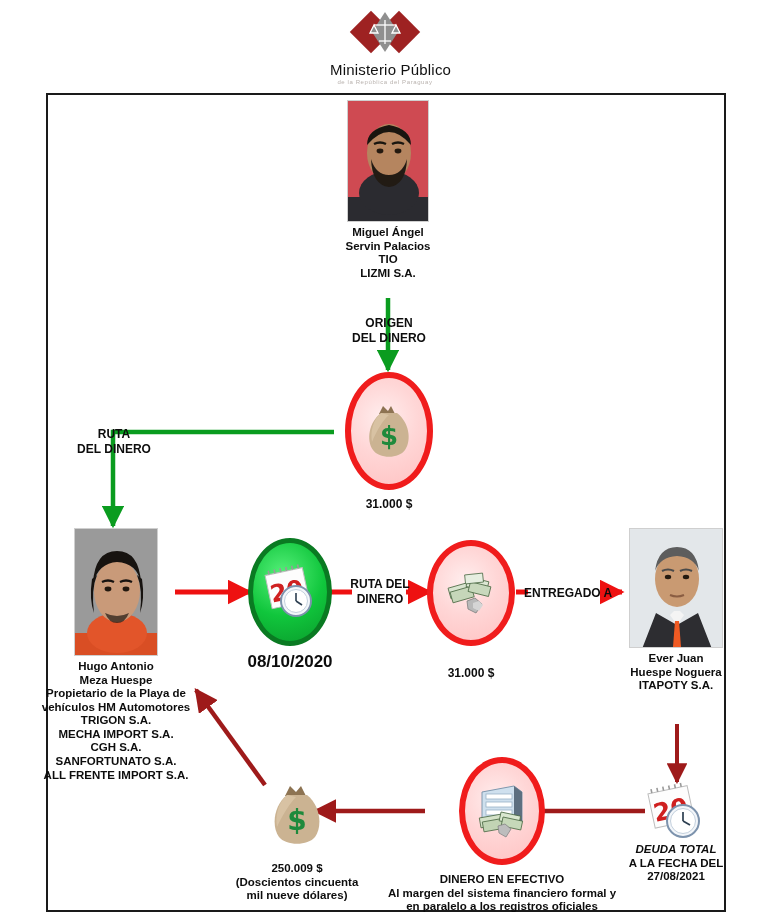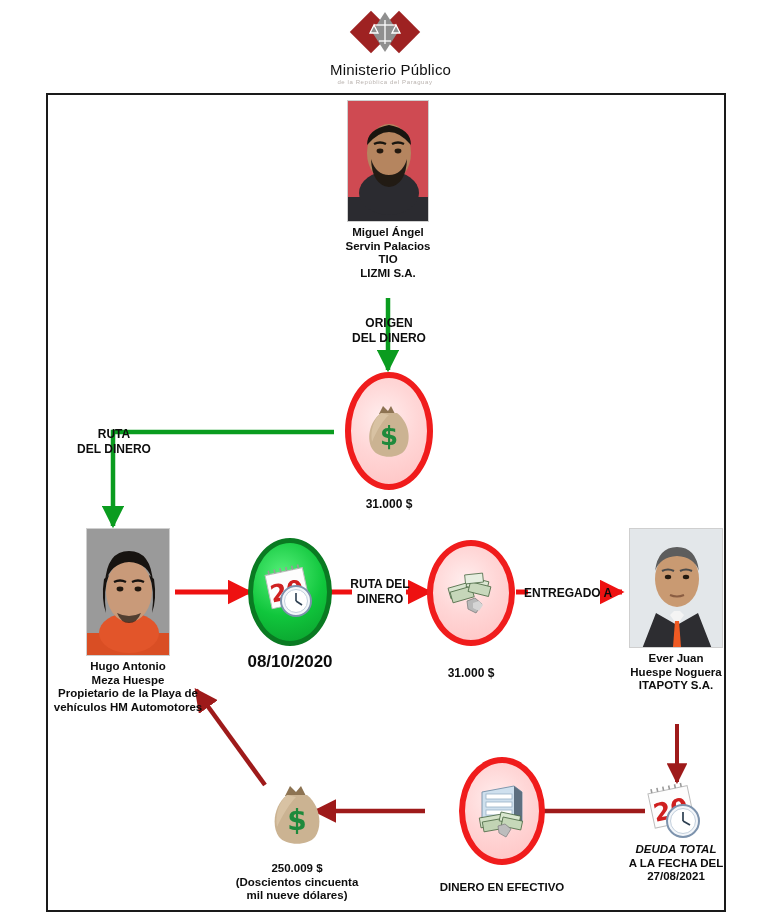--- a/index.html
+++ b/index.html
@@ -223,41 +223,48 @@
     </svg>
   </div>
   <div class="cap" style="margin-top:7px; font-size:12px;">31.000 $</div>
 </div>
 
 <div class="abs lbl" style="left:62px; top:427px; width:104px; text-align:center;">
   <div>RUTA</div>
   <div>DEL DINERO</div>
 </div>
 
-<div class="abs" style="left:48px; top:528px; width:160px;">
+<div class="abs" style="left:36px; top:528px; width:160px;">
   <div class="photo" style="width:84px; height:128px; margin:0 auto; background:#8d8d8d;">
     <svg width="84" height="128" viewBox="0 0 84 128">
       <rect width="84" height="128" fill="#9a9a9a"></rect>
       <rect x="0" y="104" width="84" height="24" fill="#d94e24"></rect>
       <ellipse cx="42" cy="104" rx="30" ry="20" fill="#e2552a"></ellipse>
       <ellipse cx="42" cy="62" rx="23" ry="31" fill="#c99a79"></ellipse>
       <path d="M18 54 Q20 22 42 22 Q64 22 66 54 Q62 34 42 33 Q24 34 18 54 Z" fill="#171310"></path>
       <path d="M17 50 Q14 70 19 84 Q16 60 22 46 Z" fill="#171310"></path>
       <path d="M67 50 Q70 70 65 84 Q68 60 62 46 Z" fill="#171310"></path>
       <ellipse cx="33" cy="60" rx="3.4" ry="2.4" fill="#22180f"></ellipse>
       <ellipse cx="51" cy="60" rx="3.4" ry="2.4" fill="#22180f"></ellipse>
       <path d="M27 53 Q33 50 39 53" stroke="#171310" stroke-width="2.3" fill="none"></path>
       <path d="M45 53 Q51 50 57 53" stroke="#171310" stroke-width="2.3" fill="none"></path>
       <path d="M30 84 Q42 90 54 84 Q50 94 42 94 Q34 94 30 84 Z" fill="#2a2019" opacity=".75"></path>
     </svg>
   </div>
   <div class="cap" style="margin-top:4px;">Hugo Antonio</div>
   <div class="cap">Meza Huespe</div>
   <div class="cap">Propietario de la Playa de</div>
   <div class="cap">vehículos HM Automotores</div>
+  <div>
+    <div class="cap">TRIGON S.A.</div>
+    <div class="cap">MECHA IMPORT S.A.</div>
+    <div class="cap">CGH S.A.</div>
+    <div class="cap">SANFORTUNATO S.A.</div>
+    <div class="cap">ALL FRENTE IMPORT S.A.</div>
+  </div>
 </div>
 
 <div class="abs" style="left:246px; top:538px; width:88px;">
   <div class="ellipse green" style="width:84px; height:108px; margin:0 auto;">
     <svg width="58" height="58" viewBox="0 0 58 58">
       <g transform="rotate(-12 27 24)">
         <rect x="7" y="8" width="38" height="34" fill="#fdfdfd" stroke="#bdbdbd" stroke-width="1"></rect>
         <g stroke="#9a9a9a" stroke-width="1.6" fill="none">
           <path d="M11 8 v-4"></path>
             <path d="M17 8 v-4"></path>
@@ -362,21 +369,23 @@
       </g>
       <g stroke="#4d6b45" stroke-width=".8">
         <rect x="6" y="34" width="22" height="10" fill="#d4e2c8" transform="rotate(-10 17 39)"></rect>
         <rect x="9" y="38" width="22" height="10" fill="#c2d4b4" transform="rotate(-10 20 43)"></rect>
         <rect x="26" y="32" width="20" height="9" fill="#dae7d0" transform="rotate(12 36 36)"></rect>
         <rect x="28" y="37" width="20" height="9" fill="#c6d8b9" transform="rotate(12 38 41)"></rect>
       </g>
       <path d="M24 44 l7 -2 l6 5 l-5 8 l-7 -4 z" fill="#bdbdbd" stroke="#858585" stroke-width=".8"></path>
     </svg>
   </div>
-  <div class="cap" style="margin-top:16px;">DINERO EN EFECTIVO</div>
+  <div class="cap" style="margin-top:8px;">DINERO EN EFECTIVO</div>
+  <div class="cap">Al margen del sistema financiero formal y</div>
+  <div class="cap">en paralelo a los registros oficiales</div>
 </div>
 
 <div class="abs" style="left:222px; top:782px; width:150px;">
   <div style="width:62px; height:62px; margin:0 auto;">
     <svg width="62" height="62" viewBox="0 0 62 62">
       <path d="M24 4 L19 14 L40 14 L35 4 L30 10 Z" fill="#8d7352"></path>
       <path d="M21 13 C8 23 5 44 13 55 C20 64 42 64 49 55 C57 44 54 23 41 13 Z" fill="#cbb392"></path>
       <path d="M21 13 C12 21 9 34 11 45 C17 32 24 21 30 15 Z" fill="#ddc9ab" opacity=".7"></path>
       <text x="31" y="48" font-family="DejaVu Sans, sans-serif" font-size="28" font-weight="bold" fill="#1e8a3c" text-anchor="middle">$</text>
     </svg>

